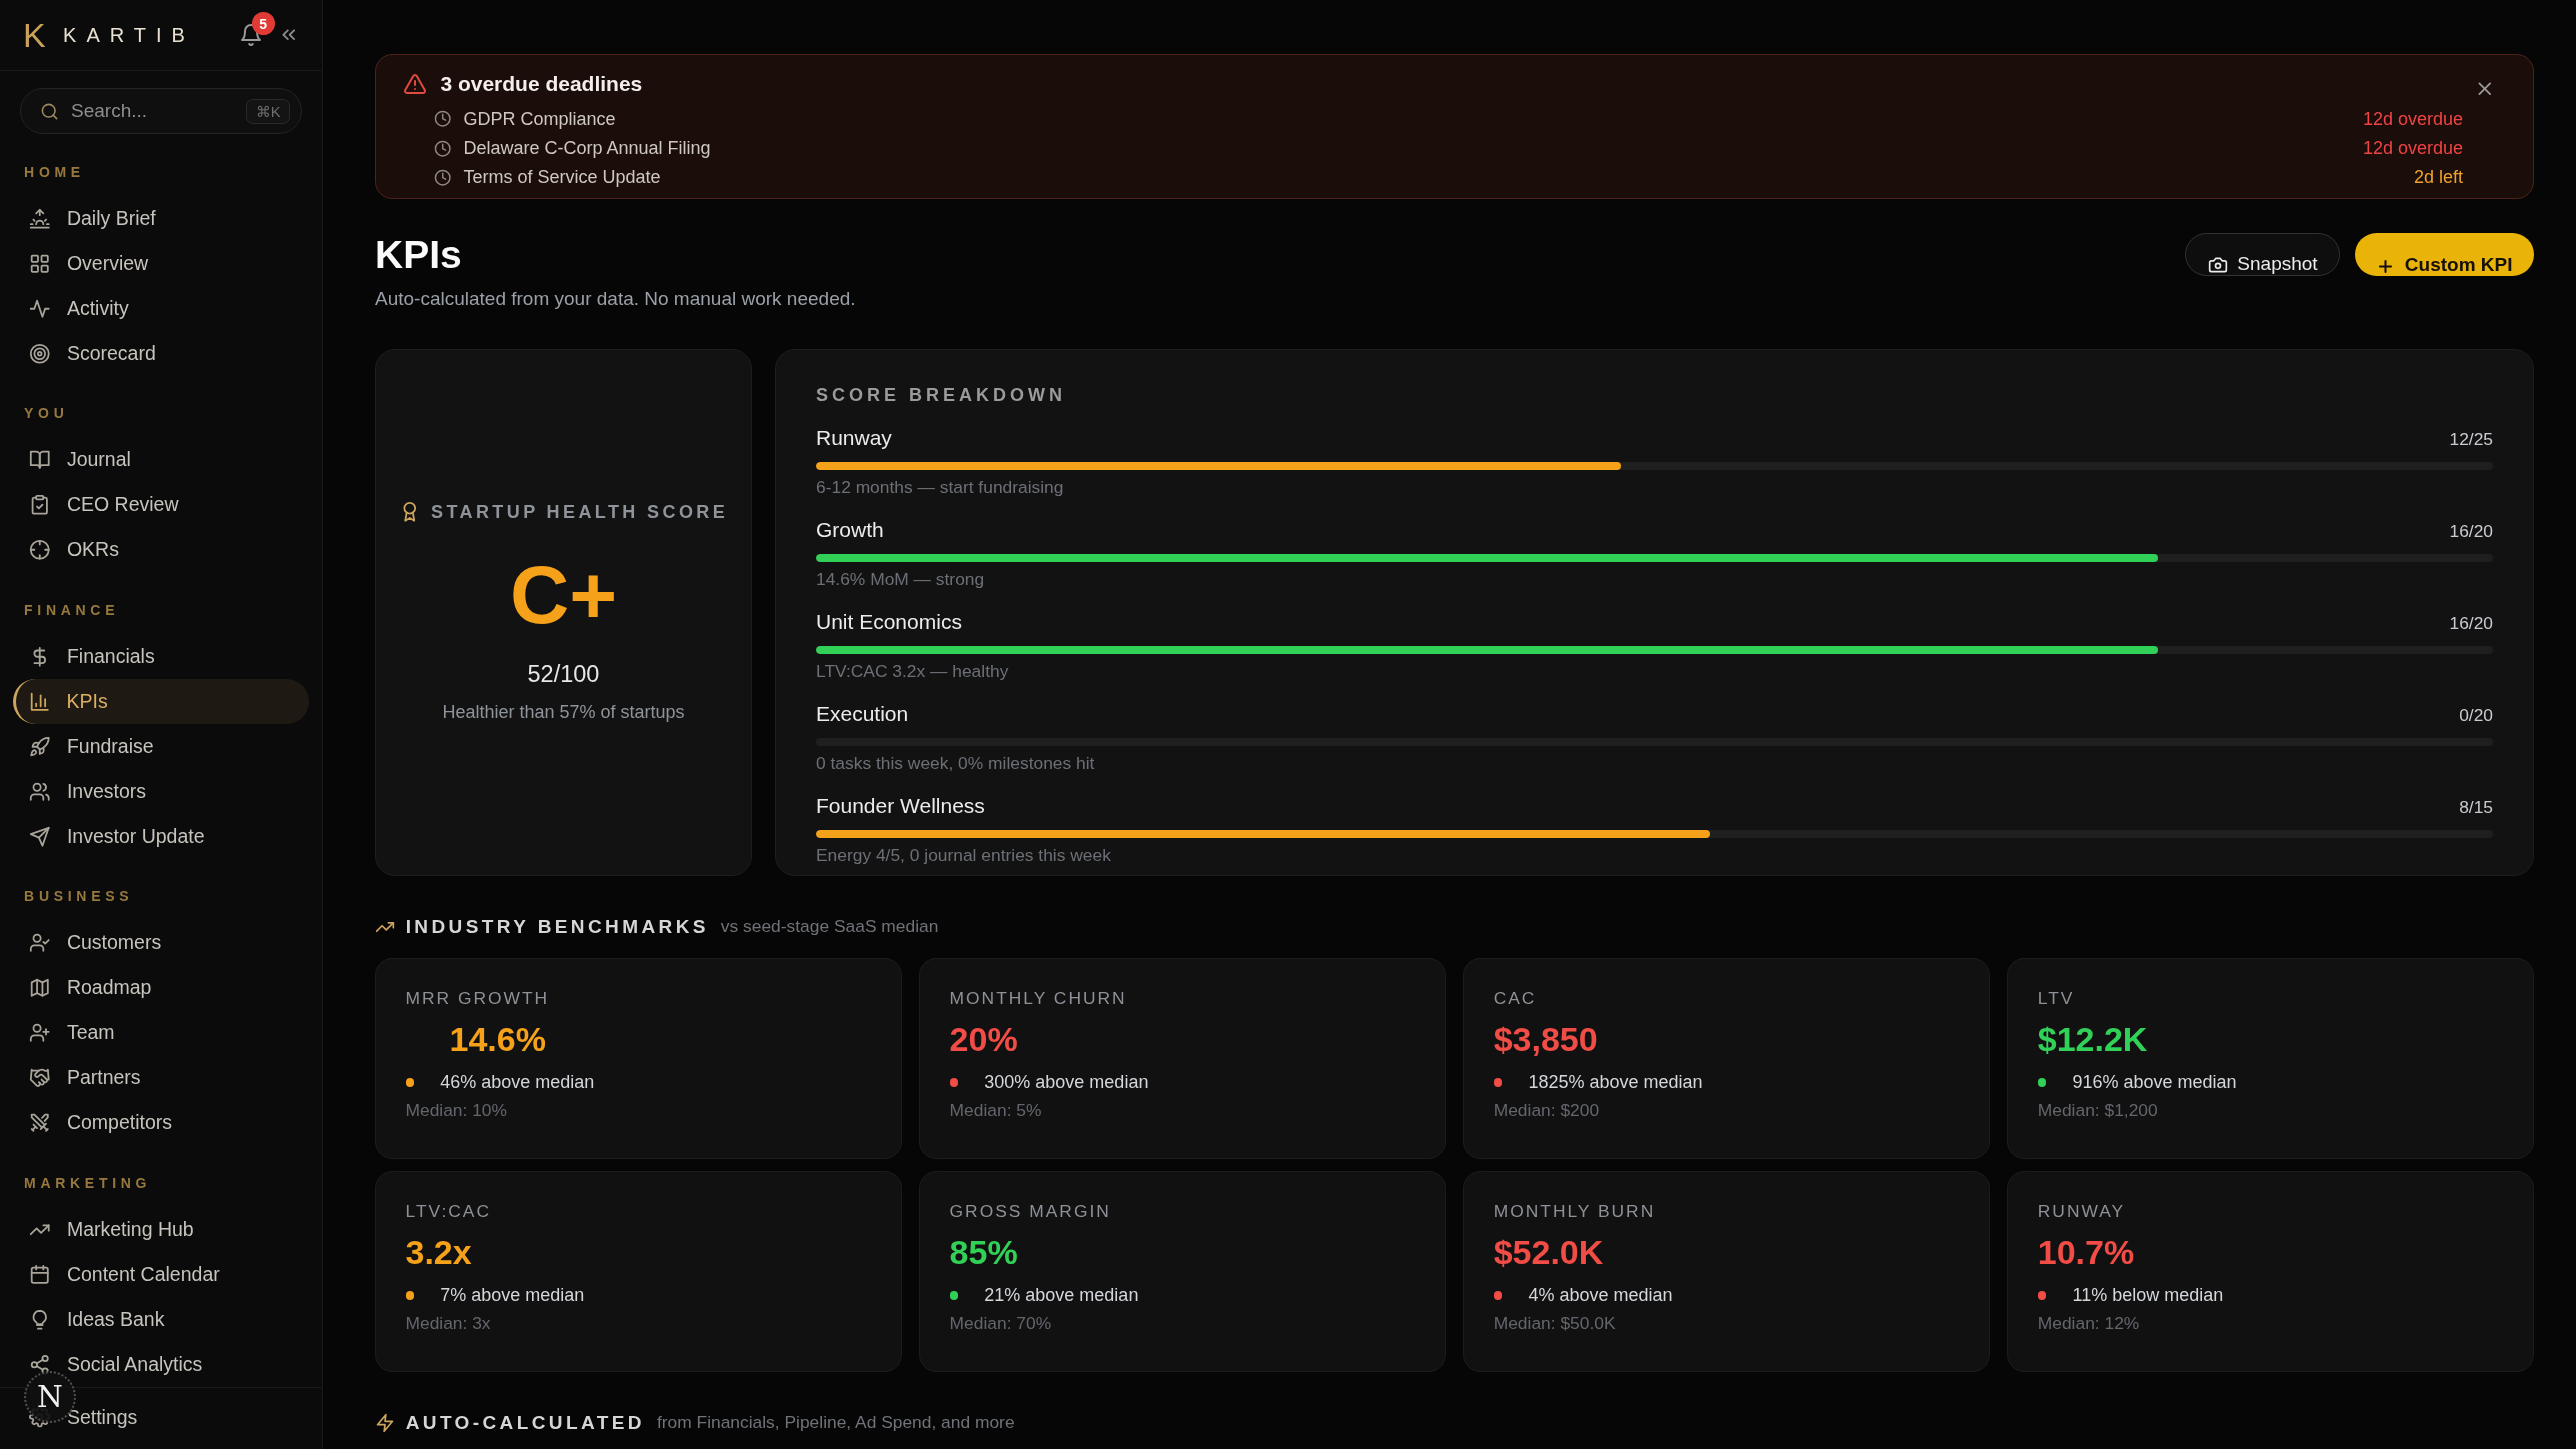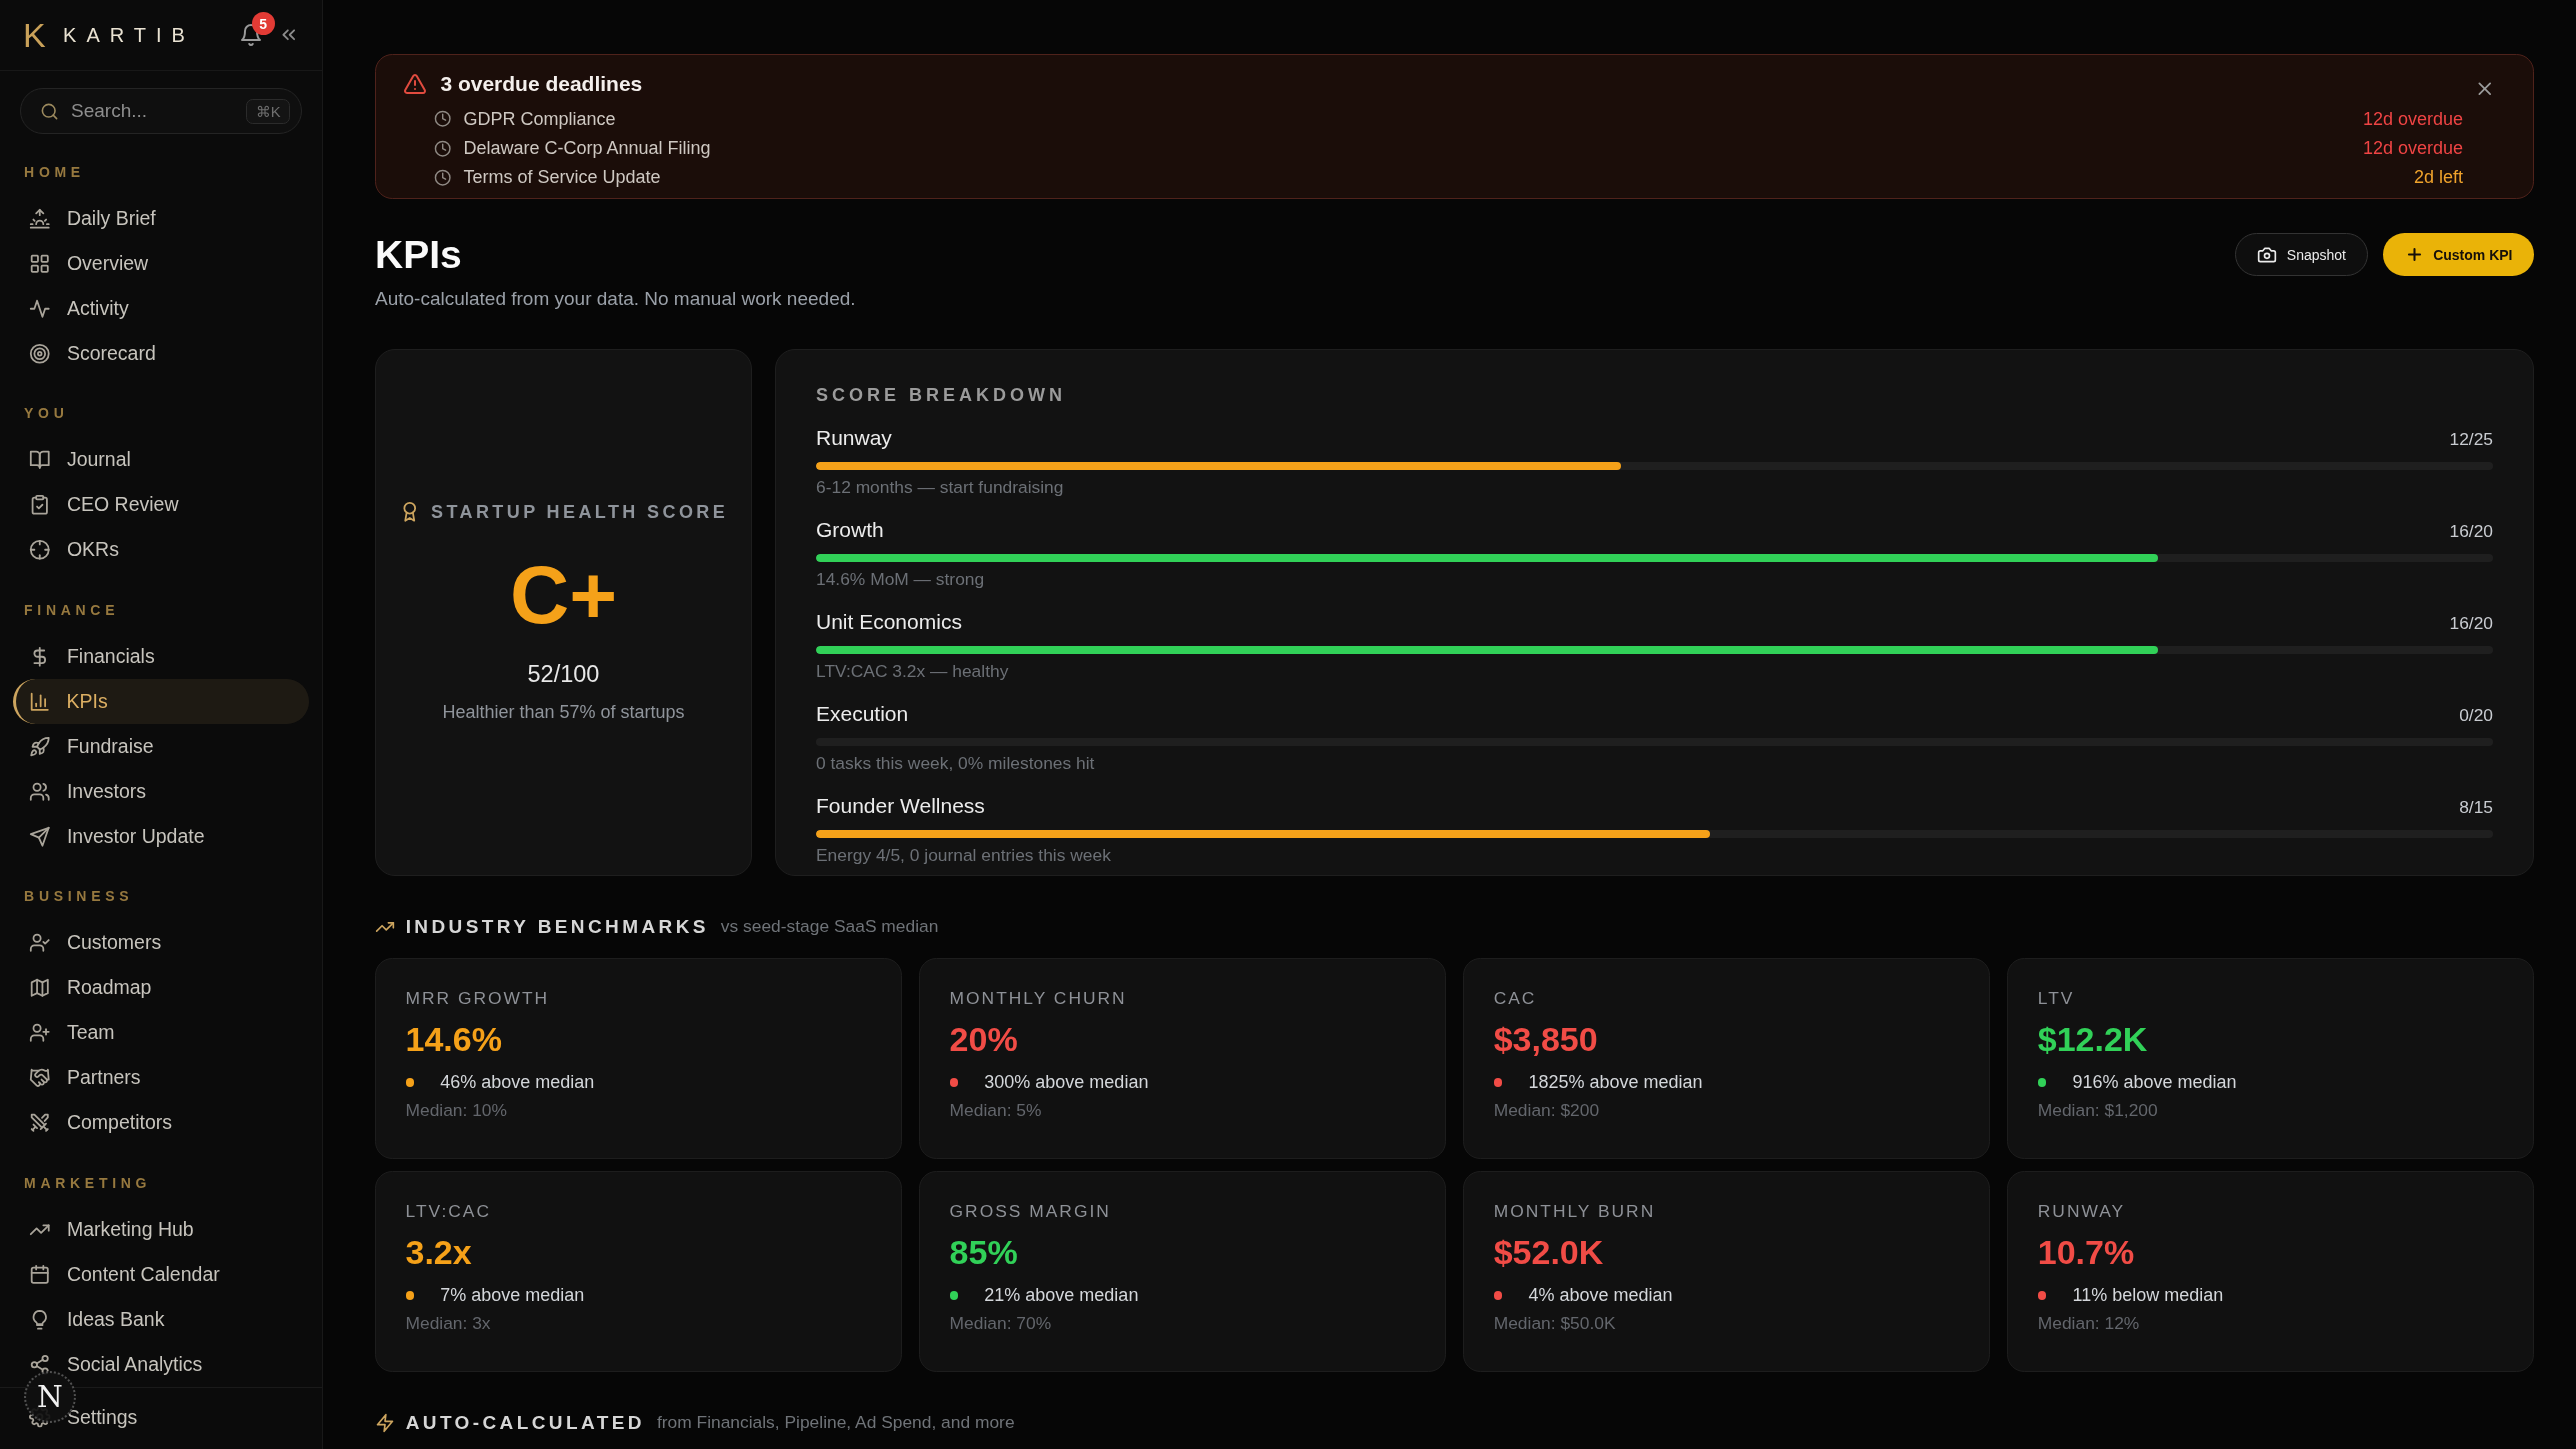--- a/index.html
+++ b/index.html
@@ -45,21 +45,21 @@
   .b-item svg.ic { width:17.4px; height:17.4px; color:#8f8984; }
   .b-item .lbl { margin-left:12px; font-size:18px; color:#cec8c2; }
   .b-item .status { margin-left:auto; margin-right:43px; font-size:18px; }
   .banner-close { position:absolute; top:23px; right:38px; color:#9b9b9b; cursor:pointer; }
   .banner-close svg.ic { width:21.5px; height:21.5px; }
 
   .page-head { margin-top:34px; display:flex; align-items:flex-start; }
   .page-title { font-size:39px; font-weight:700; color:#fafafa; }
   .page-sub { margin-top:10.7px; font-size:19px; color:#9aa0a8; }
   .head-actions { margin-left:auto; display:flex; gap:14.8px; }
-  .btn { height:43px; border-radius:670px; display:flex; align-items:center; gap:9.4px; padding:0 21.5px; font-size:14px; cursor:pointer; }
+  .btn { height:43px; border-radius:670px; display:flex; align-items:flex-end; gap:9.4px; padding:0 21.5px; font-size:19px; cursor:pointer; }
   .btn-ghost { border:1.3px solid #333; background:#0e0e0e; color:#ececec; }
   .btn-ghost svg.ic { width:20px; height:20px; }
   .btn-gold { background:#eab308; color:#16100a; font-weight:700; }
   .btn-gold svg.ic { width:19px; height:19px; stroke-width:2.6; }
 
   .score-grid { margin-top:39px; display:grid; grid-template-columns:377px 1fr; gap:23px; height:527px; }
   .card { background:#121212; border:1.3px solid #1e1e1e; border-radius:20px; }
   .health { display:flex; flex-direction:column; align-items:center; justify-content:center; text-align:center; }
   .hs-label-row { display:flex; align-items:center; gap:10.7px; color:#9b9b9b; }
   .hs-label-row svg.ic { width:21.5px; height:21.5px; color:#cda55f; }
@@ -595,21 +595,21 @@
     <svg class="ic" viewBox="0 0 30 30" width="20" height="20">
         <use href="#i-trend-up"></use>
       </svg>
     <span class="t">INDUSTRY BENCHMARKS</span>
     <span class="s">vs seed-stage SaaS median</span>
   </div>
 
   <div class="bench-grid">
     <div class="bench-card">
       <div class="bc-label">MRR GROWTH</div>
-      <div class="bc-value" style="color: rgb(245, 161, 25);">14.6%</div>
+      <div class="bc-value" style="color: rgb(245, 161, 25); margin-left: 44px;">14.6%</div>
       <div class="bc-delta">
           <span class="dot" style="background: rgb(245, 161, 25);"></span>
           <span>46% above median</span>
         </div>
       <div class="bc-median">Median: 10%</div>
     </div>
     <div class="bench-card">
       <div class="bc-label">MONTHLY CHURN</div>
       <div class="bc-value" style="color: rgb(241, 76, 70);">20%</div>
       <div class="bc-delta">

